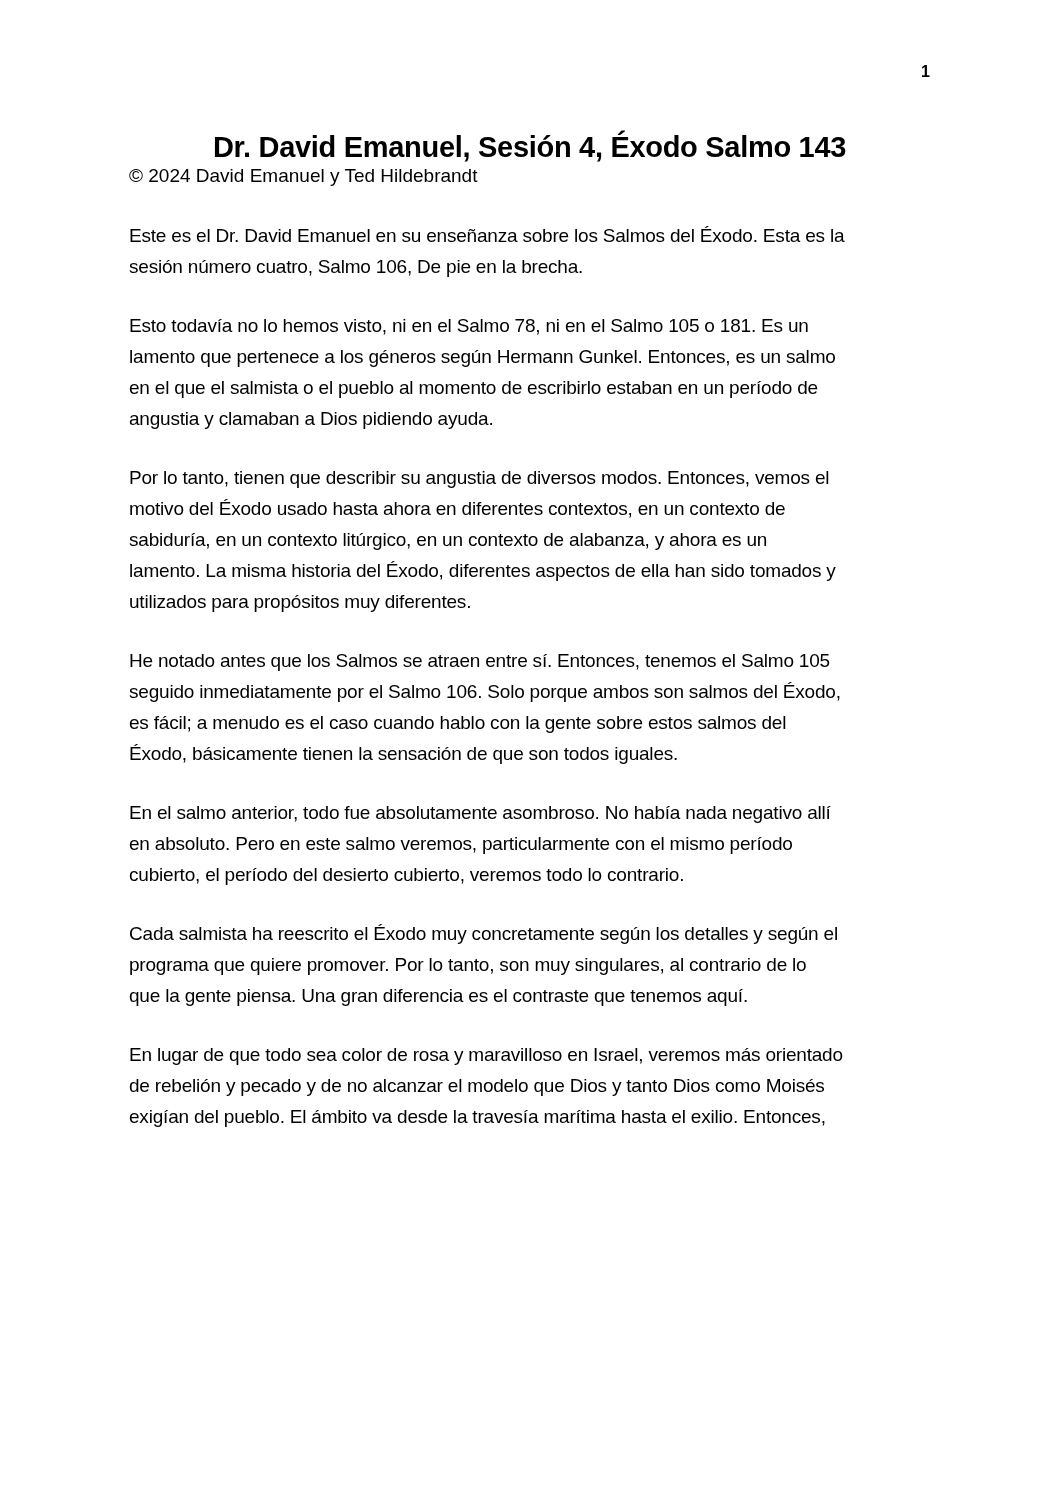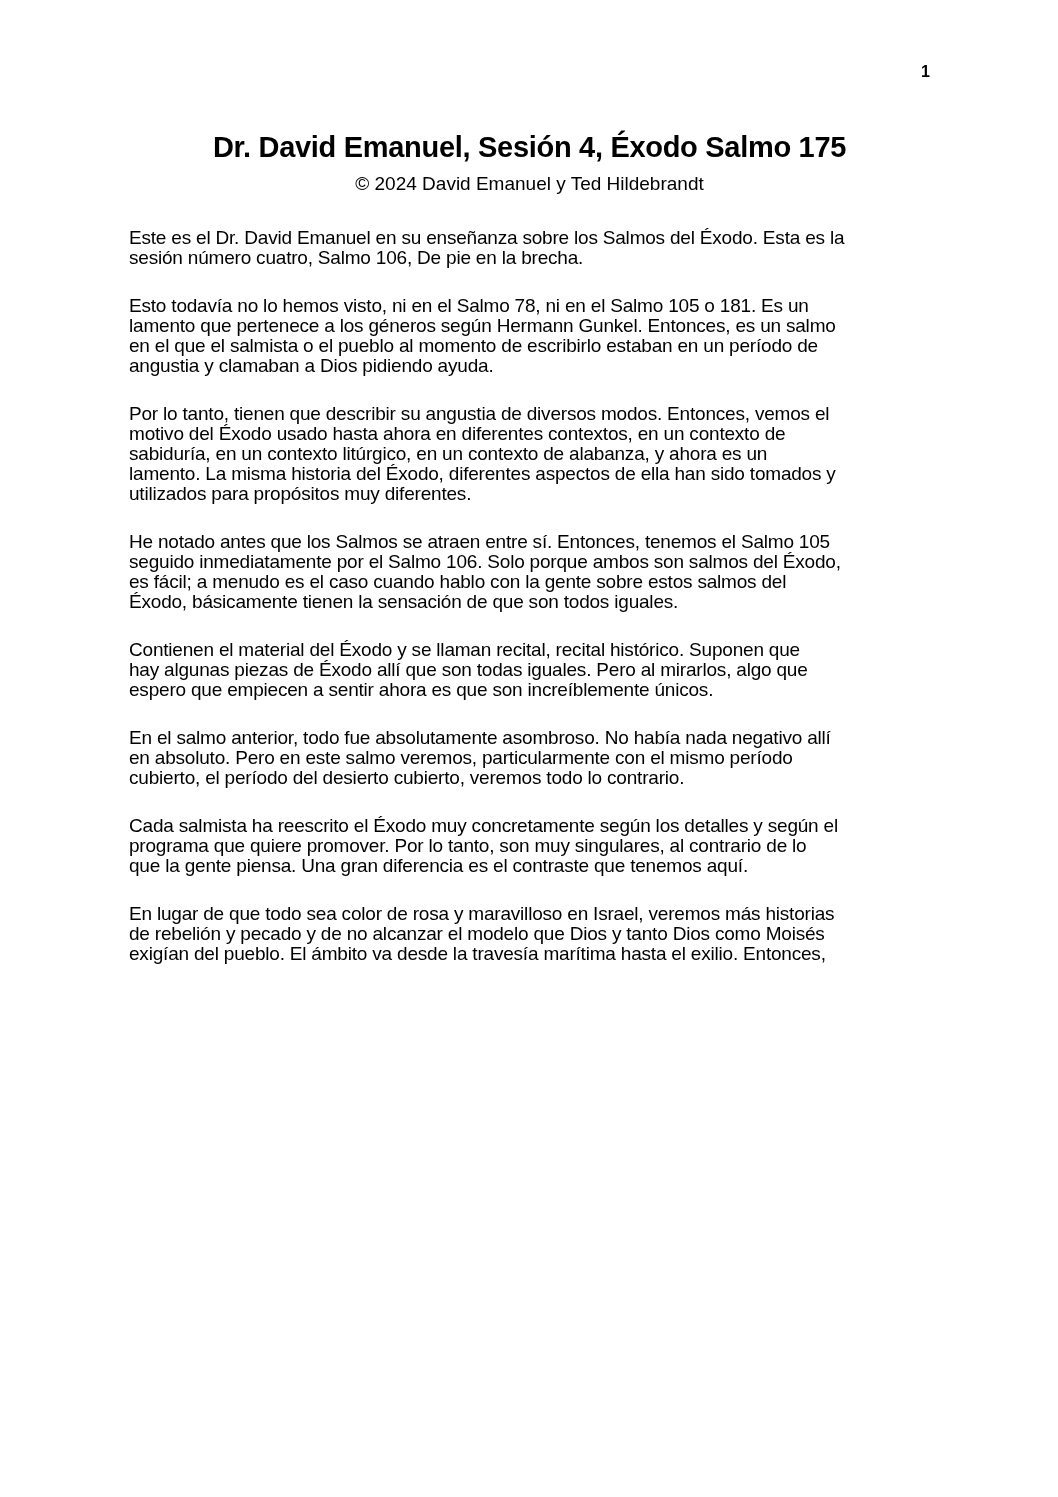--- a/index.html
+++ b/index.html
@@ -26,69 +26,65 @@
   }
   .doc-title {
     margin: 50px 0 0 0;
     text-align: center;
     font-size: 29px;
     line-height: 32px;
     font-weight: 700;
     letter-spacing: -0.3px;
   }
   .doc-subtitle {
-    margin-top: 10px;
-    text-align: center;
+    margin-top: 2px;
     font-size: 19px;
     line-height: 22px;
     font-weight: 400;
   }
   .doc-body {
     margin-top: 33px;
   }
   .doc-body p {
     margin: 6px 0 28px 0;
     font-size: 19px;
-    line-height: 20px;
+    line-height: 31px;
     white-space: pre;
     letter-spacing: -0.2px;
   }
 </style>
 </head>
 <body>
 
 <div class="page">
   <div class="page-number">1</div>
 
-  <h1 class="doc-title">Dr. David Emanuel, Sesión 4, Éxodo Salmo 175</h1>
+  <h1 class="doc-title">Dr. David Emanuel, Sesión 4, Éxodo Salmo 143</h1>
 
   <div class="doc-subtitle">© 2024 David Emanuel y Ted Hildebrandt</div>
 
   <div class="doc-body">
     <p>Este es el Dr. David Emanuel en su enseñanza sobre los Salmos del Éxodo. Esta es la
 sesión número cuatro, Salmo 106, De pie en la brecha.</p>
     <p>Esto todavía no lo hemos visto, ni en el Salmo 78, ni en el Salmo 105 o 181. Es un
 lamento que pertenece a los géneros según Hermann Gunkel. Entonces, es un salmo
 en el que el salmista o el pueblo al momento de escribirlo estaban en un período de
 angustia y clamaban a Dios pidiendo ayuda.</p>
     <p>Por lo tanto, tienen que describir su angustia de diversos modos. Entonces, vemos el
 motivo del Éxodo usado hasta ahora en diferentes contextos, en un contexto de
 sabiduría, en un contexto litúrgico, en un contexto de alabanza, y ahora es un
 lamento. La misma historia del Éxodo, diferentes aspectos de ella han sido tomados y
 utilizados para propósitos muy diferentes.</p>
     <p>He notado antes que los Salmos se atraen entre sí. Entonces, tenemos el Salmo 105
 seguido inmediatamente por el Salmo 106. Solo porque ambos son salmos del Éxodo,
 es fácil; a menudo es el caso cuando hablo con la gente sobre estos salmos del
 Éxodo, básicamente tienen la sensación de que son todos iguales.</p>
-    <p>Contienen el material del Éxodo y se llaman recital, recital histórico. Suponen que
-hay algunas piezas de Éxodo allí que son todas iguales. Pero al mirarlos, algo que
-espero que empiecen a sentir ahora es que son increíblemente únicos.</p>
     <p>En el salmo anterior, todo fue absolutamente asombroso. No había nada negativo allí
 en absoluto. Pero en este salmo veremos, particularmente con el mismo período
 cubierto, el período del desierto cubierto, veremos todo lo contrario.</p>
     <p>Cada salmista ha reescrito el Éxodo muy concretamente según los detalles y según el
 programa que quiere promover. Por lo tanto, son muy singulares, al contrario de lo
 que la gente piensa. Una gran diferencia es el contraste que tenemos aquí.</p>
-    <p>En lugar de que todo sea color de rosa y maravilloso en Israel, veremos más historias
+    <p>En lugar de que todo sea color de rosa y maravilloso en Israel, veremos más orientado
 de rebelión y pecado y de no alcanzar el modelo que Dios y tanto Dios como Moisés
 exigían del pueblo. El ámbito va desde la travesía marítima hasta el exilio. Entonces,</p>
   </div>
 </div>
 
 </body></html>

